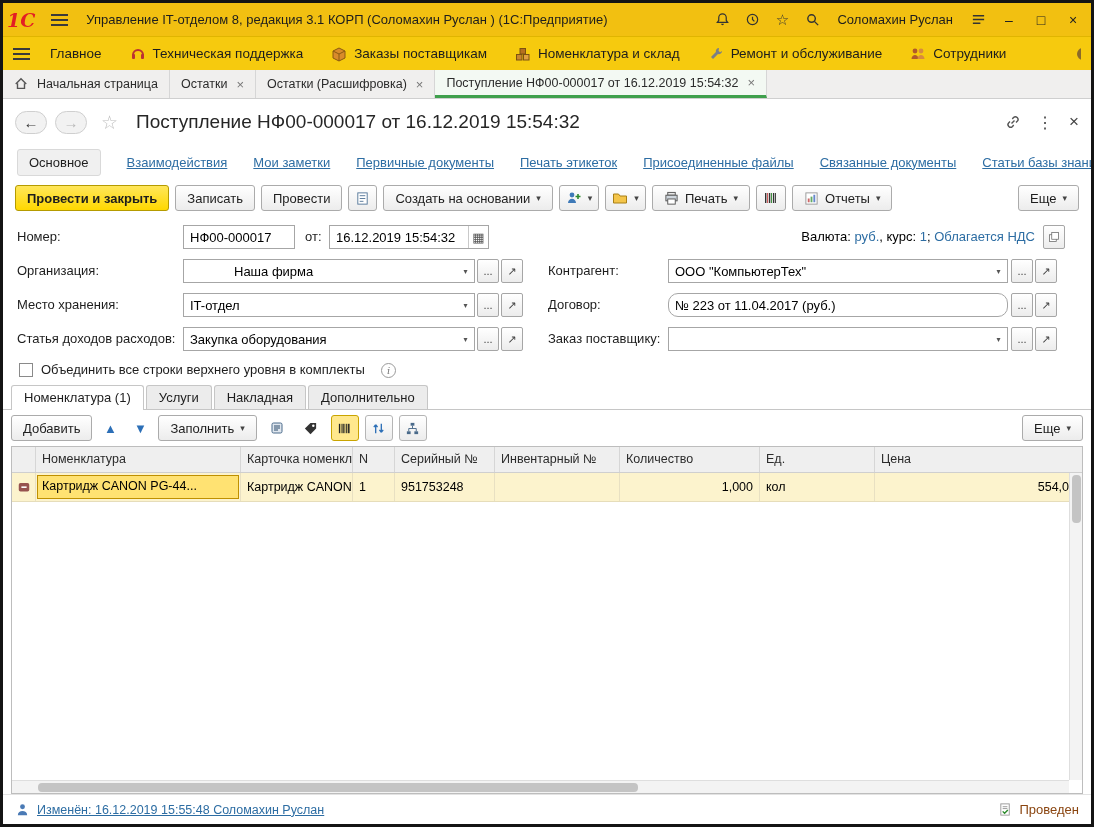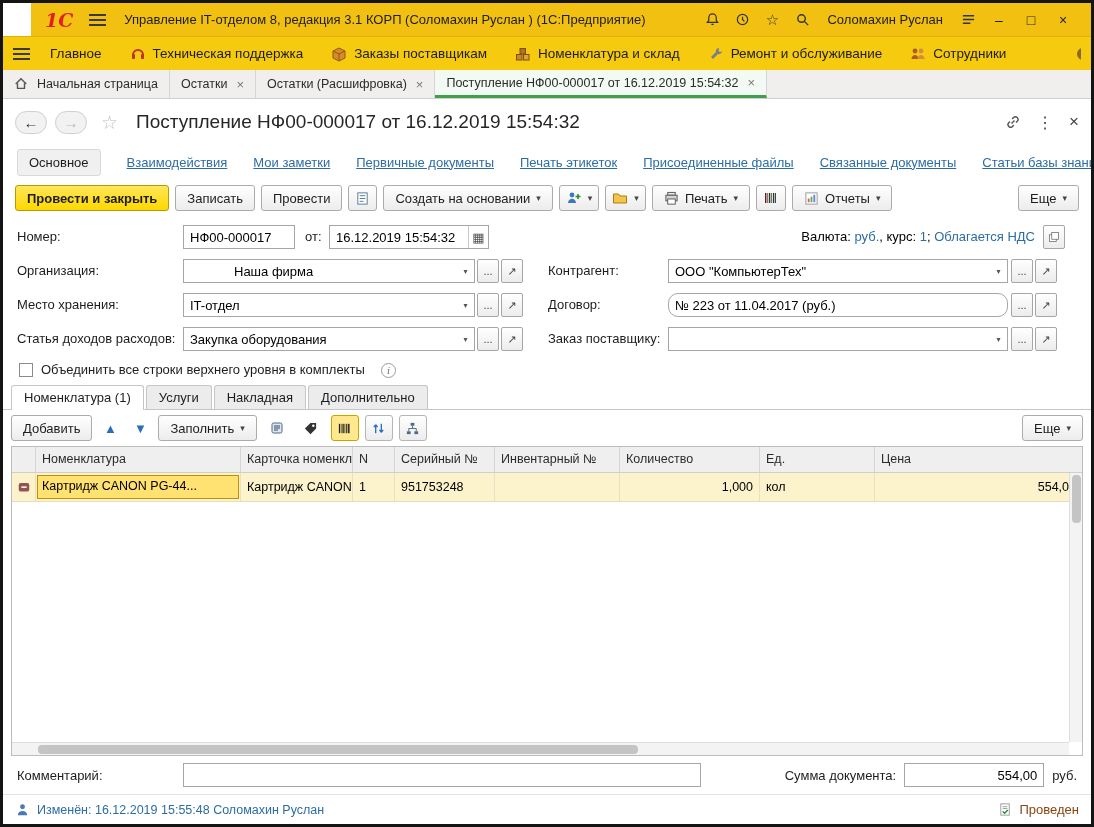--- a/index.html
+++ b/index.html
@@ -1,21 +1,21 @@
 <!DOCTYPE html>
 <html><head>
 <meta charset="utf-8">
 <style>
 *{margin:0;padding:0;box-sizing:border-box;}
 html,body{background:#9a9a9a;}
 body{font-family:"Liberation Sans",sans-serif;}
 .window{width:1094px;height:827px;border:3px solid #141414;background:#fff;display:flex;flex-direction:column;overflow:hidden;}
 
 
-.titlebar{height:33px;background:#f2c011;display:flex;align-items:center;padding:0 14px;flex:0 0 auto;margin-left:28px;}
+.titlebar{height:33px;background:#f2c011;display:flex;align-items:center;padding:0 4px;flex:0 0 auto;}
 .logo1c{color:#e31e24;font-weight:bold;font-size:19px;font-family:"DejaVu Serif",serif;font-style:italic;margin-right:16px;}
 .burger{display:inline-flex;flex-direction:column;gap:3px;width:17px;cursor:pointer;margin-right:18px;}
 .burger i{height:2px;background:#3a3a3a;display:block;}
 .win-title{font-size:13px;color:#1d1d1d;white-space:nowrap;}
 .tb-right{margin-left:auto;display:flex;align-items:center;gap:4px;}
 .tb-btn{width:26px;height:24px;display:flex;align-items:center;justify-content:center;font-size:15px;color:#333;cursor:pointer;}
 .tb-user{font-size:13px;color:#1d1d1d;margin:0 8px;cursor:pointer;}
 .win-ctl{width:28px;height:24px;display:flex;align-items:center;justify-content:center;font-size:14px;color:#222;cursor:pointer;}
 
 
@@ -101,21 +101,21 @@
 
 .commentrow{height:38px;display:flex;align-items:center;padding:0 14px;flex:0 0 auto;font-size:13px;}
 .clabel{width:166px;color:#1d1d1d;}
 .inputbox{height:24px;border:1px solid #a6a6a6;background:#fff;padding:0 6px;font-size:13px;display:flex;align-items:center;}
 .comment-input{width:518px;}
 .sum-label{margin-left:auto;margin-right:8px;color:#1d1d1d;}
 .sum-input{width:140px;justify-content:flex-end;}
 .rub{margin-left:8px;color:#1d1d1d;}
 
 .docfooter{height:30px;display:flex;align-items:center;padding:0 12px;gap:7px;flex:0 0 auto;border-top:1px solid #e3e3e3;font-size:12.5px;}
-.footlink{color:#2d6da3;cursor:pointer;}
+.footlink{color:#2d6da3;text-decoration:underline;cursor:pointer;}
 .footer-right{margin-left:auto;display:flex;align-items:center;gap:6px;color:#8a4510;font-size:13px;}
 svg{display:block;}
 </style>
 </head>
 <body>
 
 <div class="window">
 
   <div class="titlebar">
     <span class="logo1c">1С</span>
@@ -493,27 +493,20 @@
         <span class="td c8 num">554,00</span>
       </div>
       <div class="hscroll">
           <span class="hthumb"></span>
         </div>
       <div class="vscroll">
           <span class="vthumb"></span>
         </div>
     </div>
 
-    <div class="commentrow">
-      <span class="clabel">Комментарий:</span>
-      <span class="inputbox comment-input"></span>
-      <span class="sum-label">Сумма документа:</span>
-      <span class="inputbox sum-input">554,00</span>
-      <span class="rub">руб.</span>
-    </div>
 
     <div class="docfooter">
       <svg width="15" height="15" viewBox="0 0 16 16">
           <circle cx="8" cy="5" r="2.6" fill="#4a7ab5"></circle>
           <path d="M3 14c0-3 2.5-4.5 5-4.5s5 1.5 5 4.5z" fill="#4a7ab5"></path>
         </svg>
       <span class="footlink">Изменён: 16.12.2019 15:55:48 Соломахин Руслан</span>
       <span class="footer-right">
         <svg width="15" height="15" viewBox="0 0 16 16">
             <rect x="3" y="2" width="9" height="12" fill="#fff" stroke="#999"></rect>

